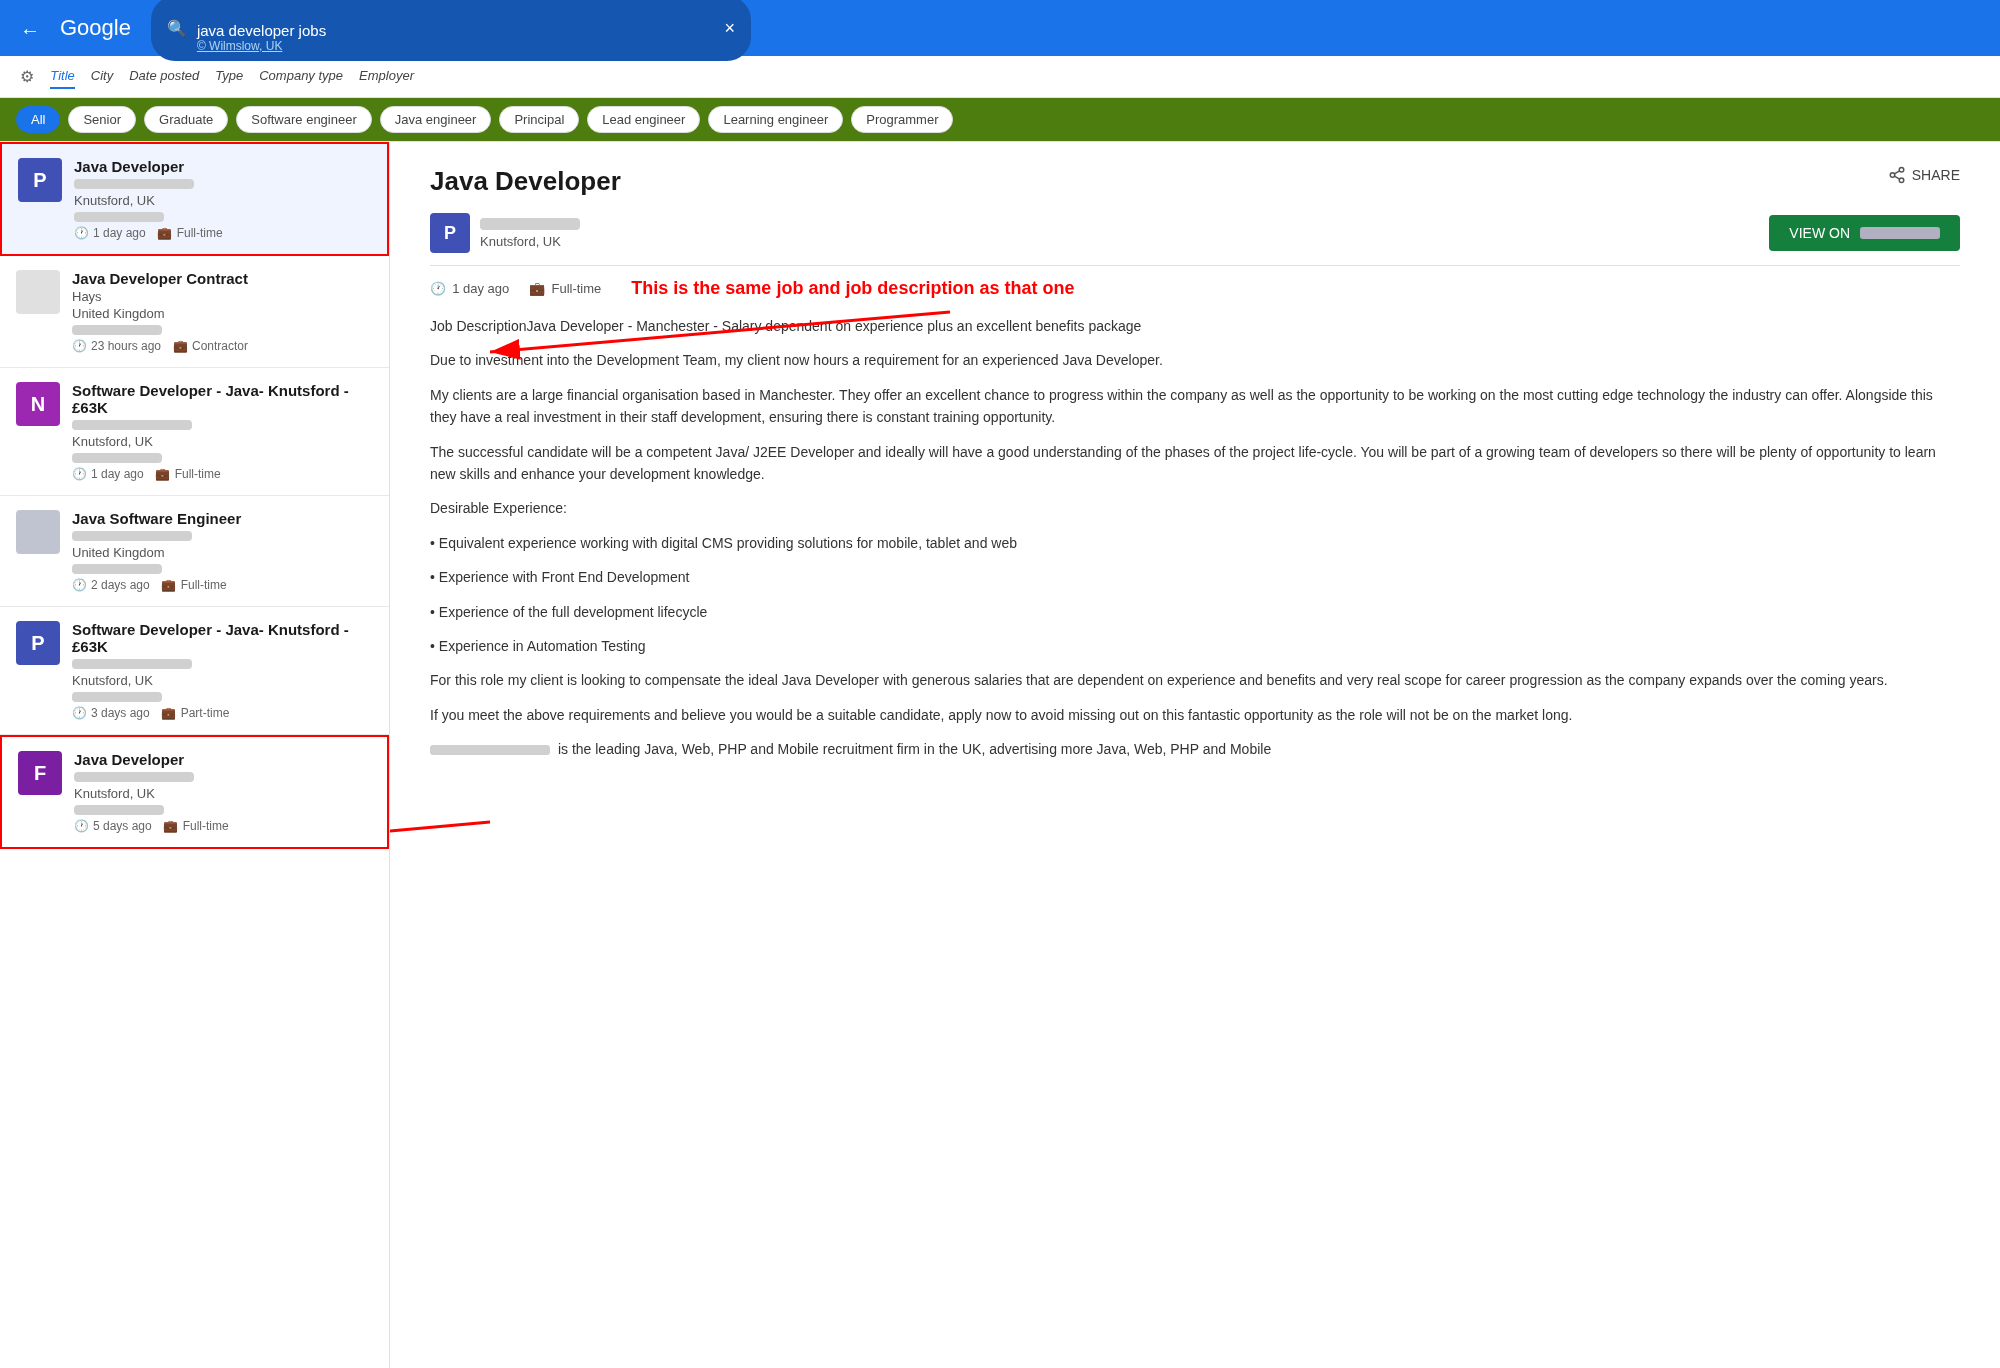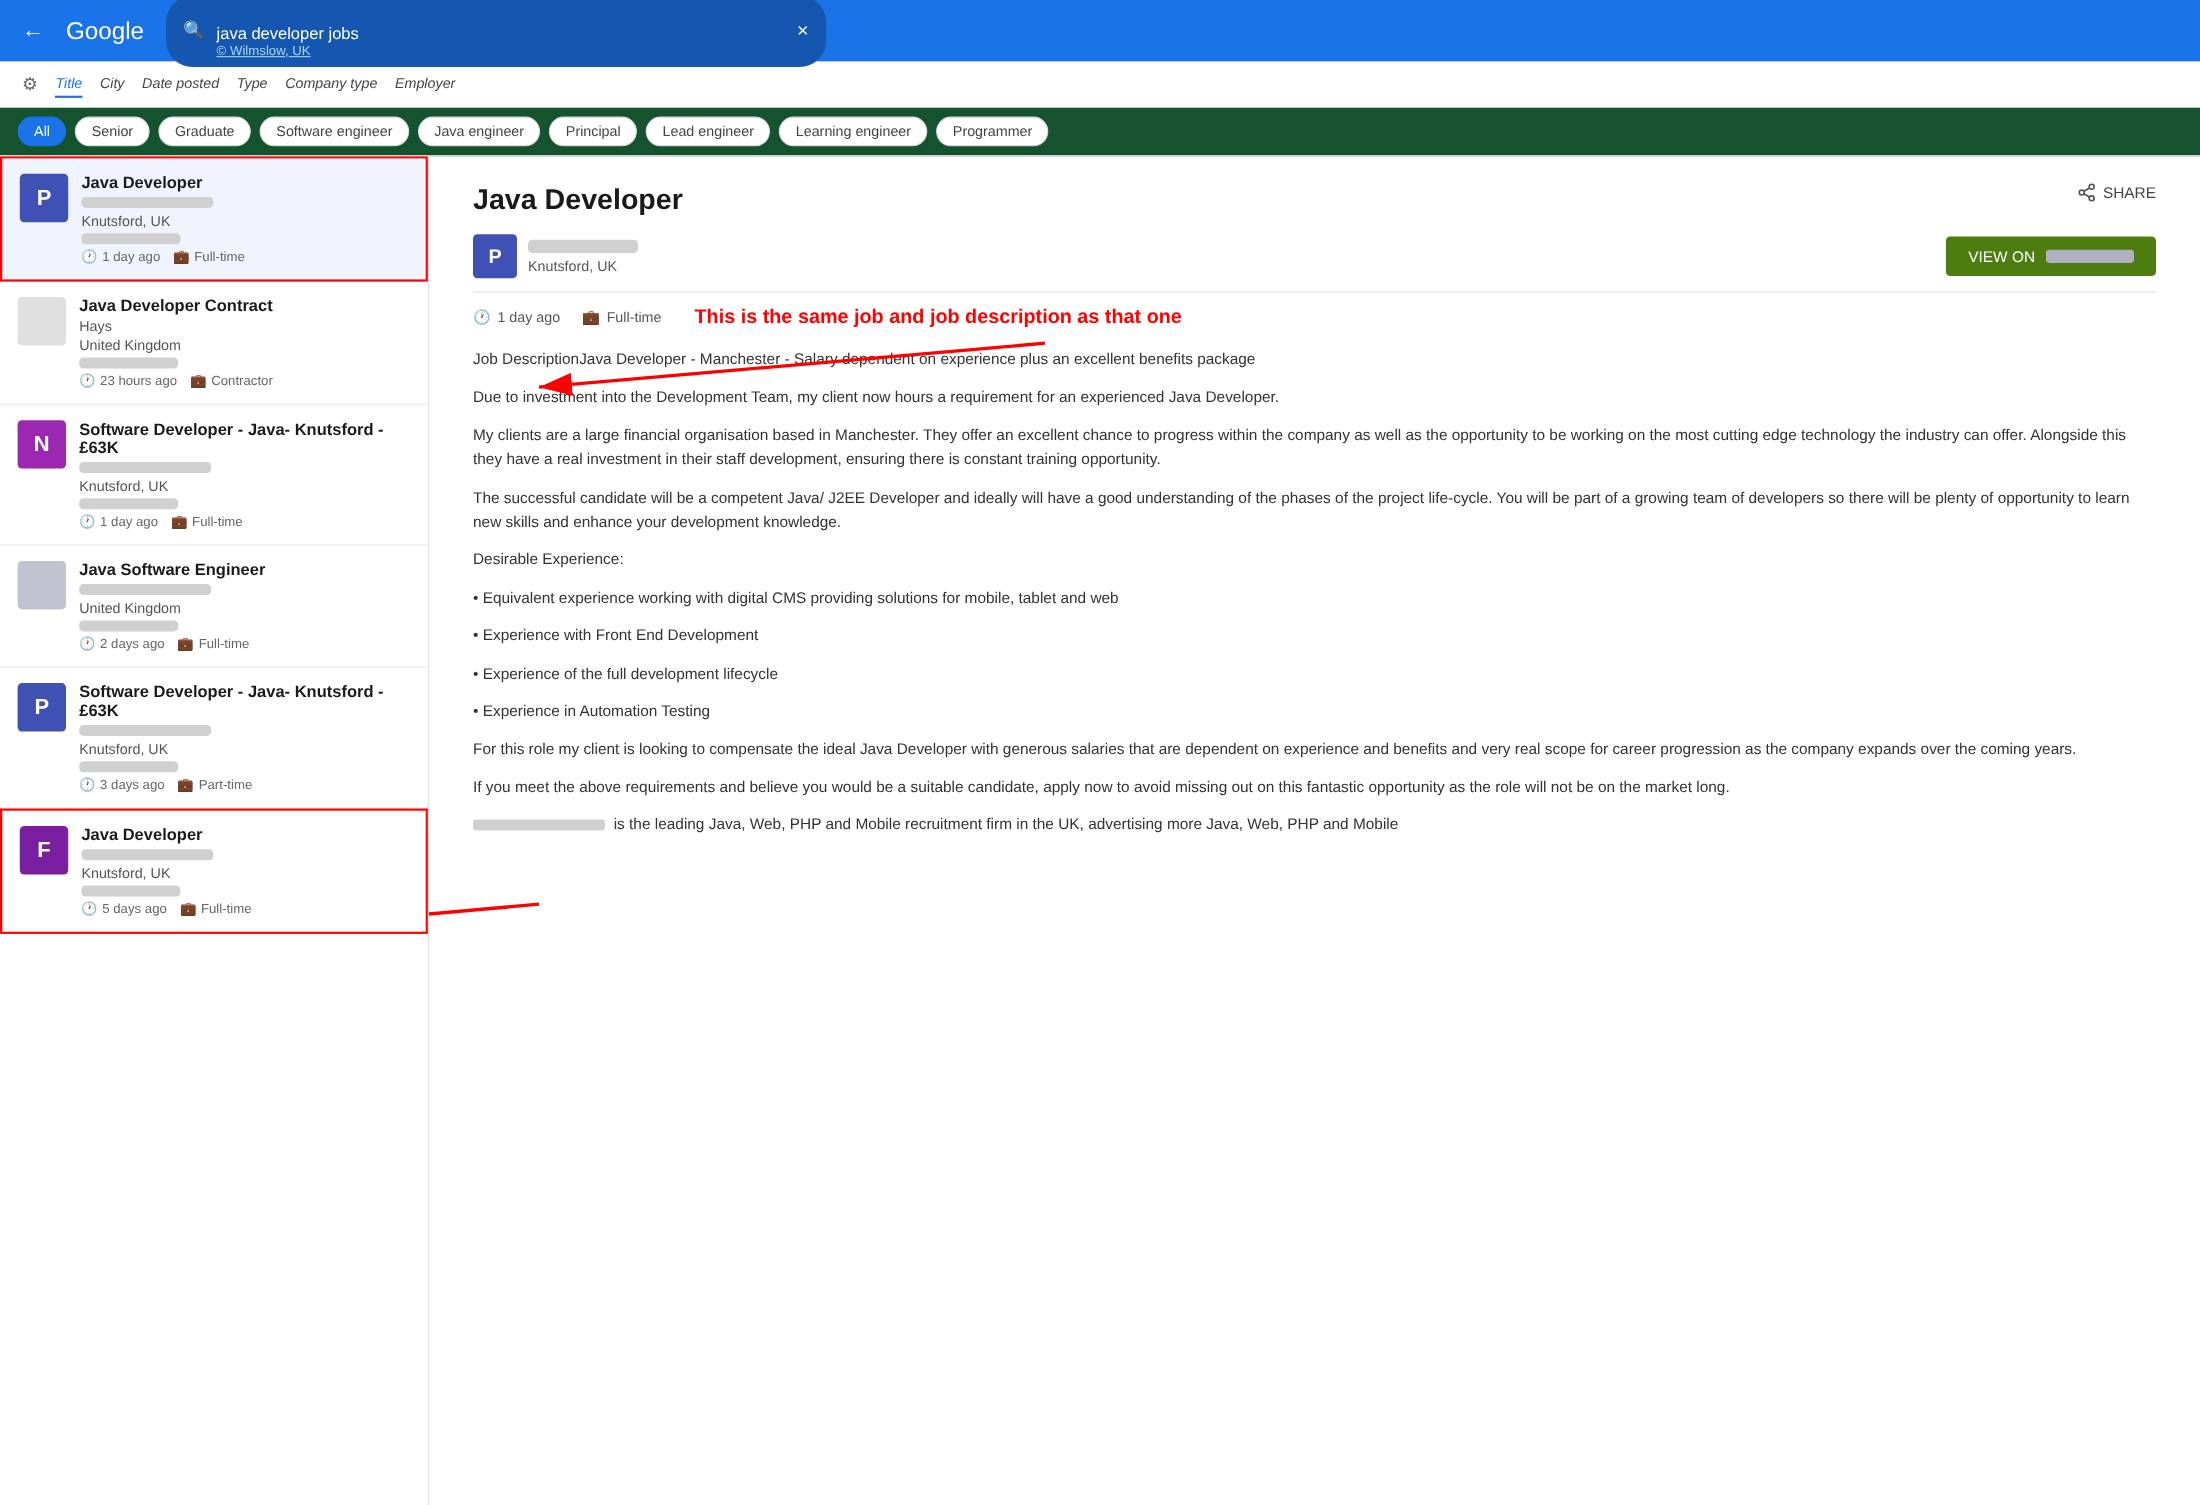--- a/index.html
+++ b/index.html
@@ -71,21 +71,21 @@
       border-bottom: 2px solid transparent;
       font-style: italic;
     }
     .filter-item.active {
       color: #1a73e8;
       border-bottom: 2px solid #1a73e8;
     }
 
     
     .tags-bar {
-      background: #14532d;
+      background: #4d7c0f;
       padding: 8px 16px;
       display: flex;
       align-items: flex-end;
       gap: 8px;
       border-bottom: 1px solid #e0e0e0;
       flex-wrap: wrap;
     }
     .tag-pill {
       border-radius: 16px;
       padding: 5px 14px;
@@ -231,21 +231,21 @@
     }
     .detail-company-name-blur {
       height: 12px;
       background: #d0d0d0;
       border-radius: 4px;
       width: 100px;
       margin-bottom: 4px;
     }
     .detail-location { font-size: 13px; color: #555; }
     .view-btn {
-      background: #4d7c0f;
+      background: #15803d;
       color: #fff;
       border: none;
       border-radius: 4px;
       padding: 10px 20px;
       font-size: 14px;
       cursor: pointer;
       display: flex;
       align-items: center;
       gap: 6px;
     }

